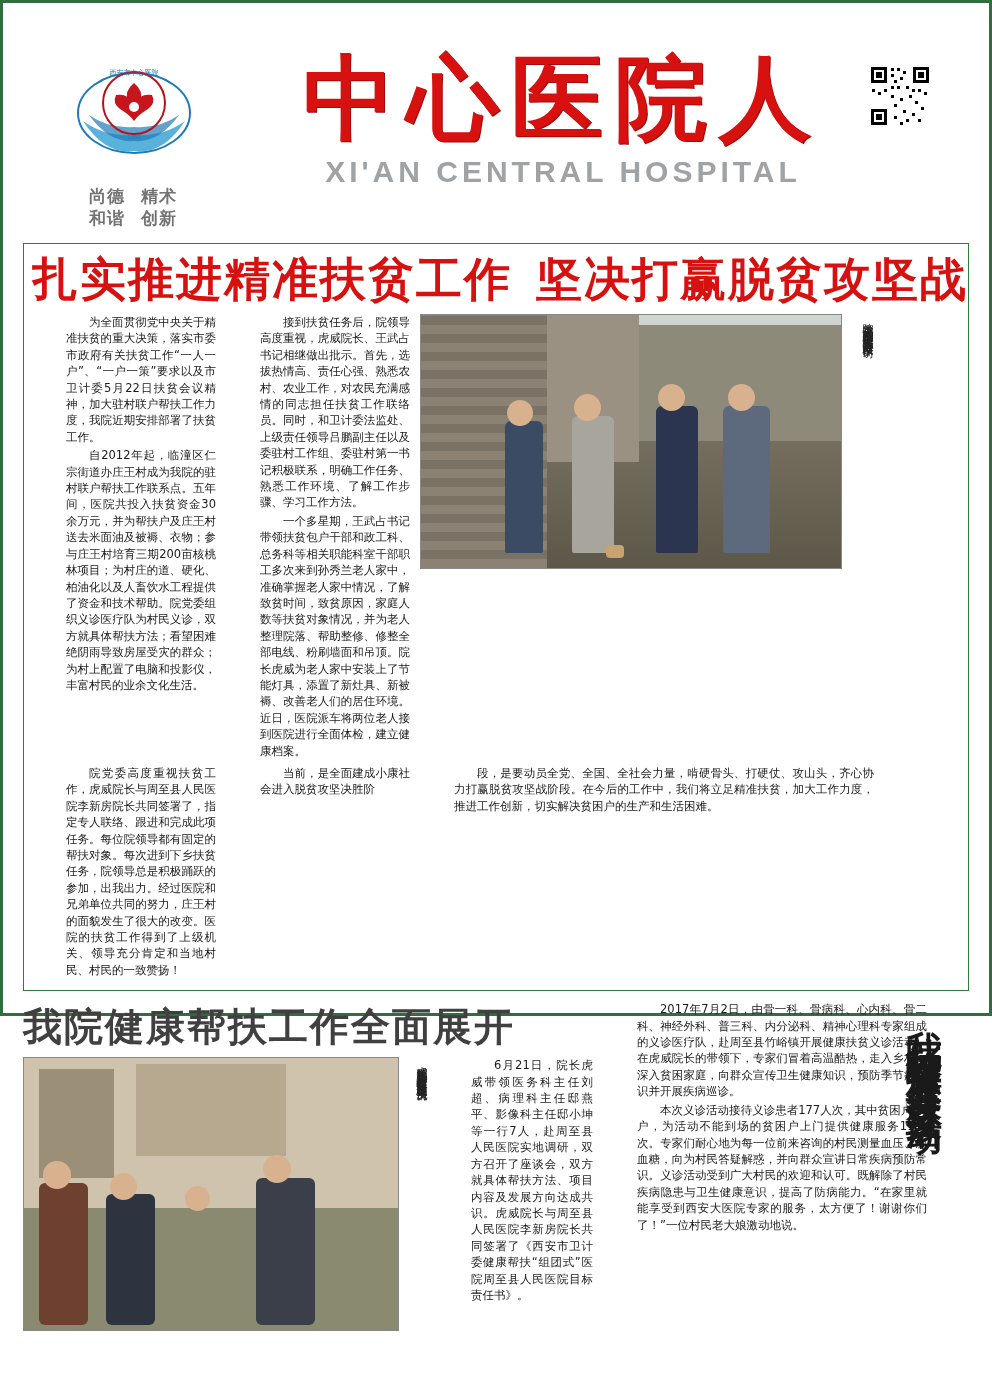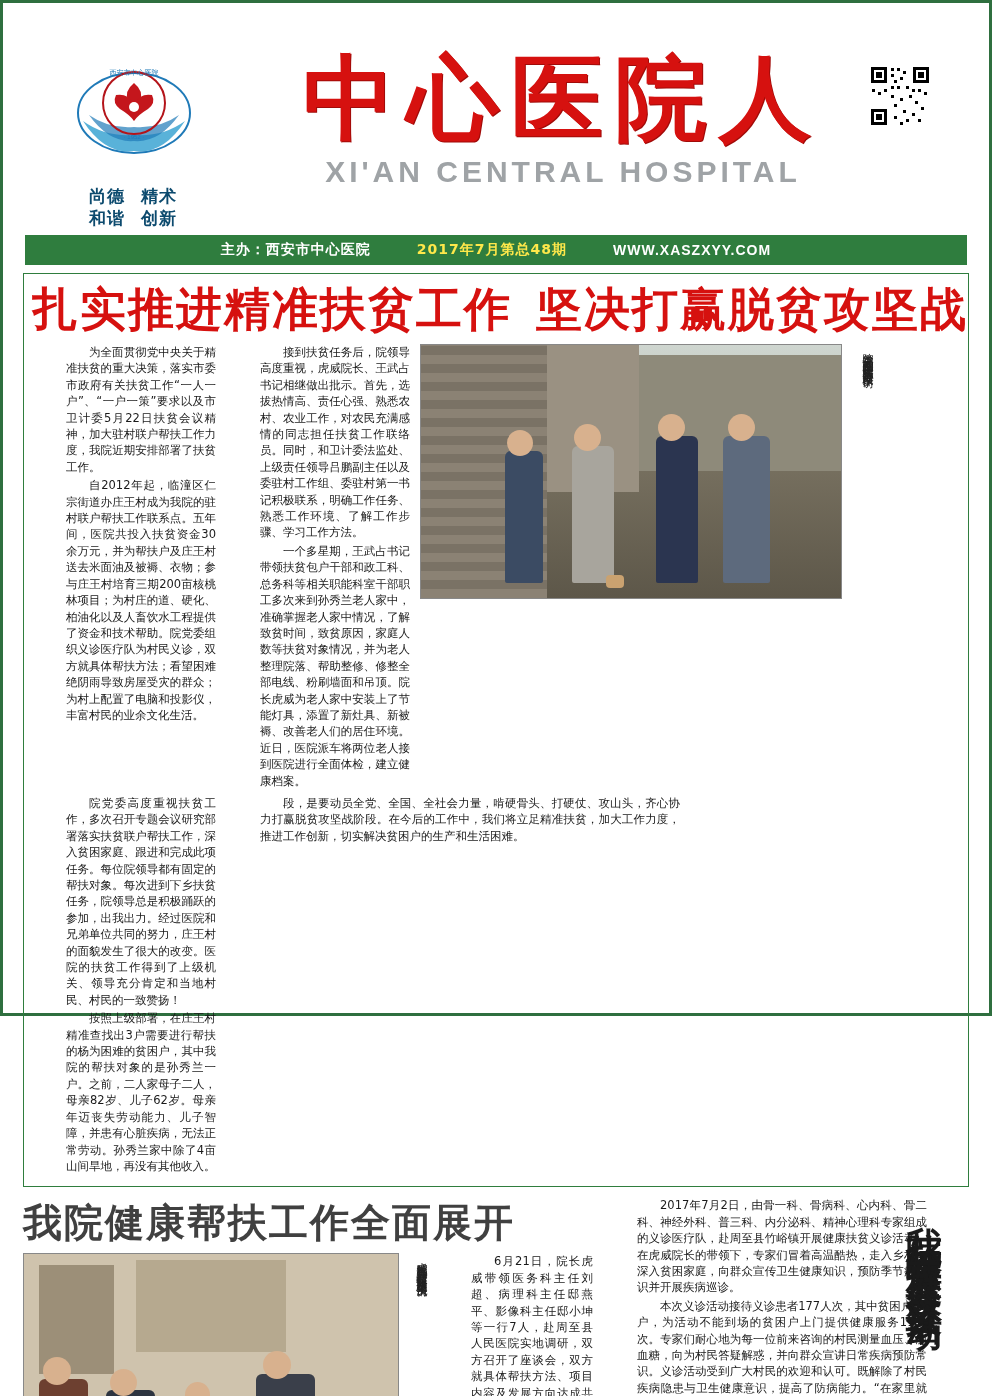--- a/index.html
+++ b/index.html
@@ -26,21 +26,21 @@
   }
   .logo{
     position:absolute;left:72px;top:56px;
     width:118px;height:106px;
   }
   .logo svg{display:block;}
   .motto{
     position:absolute;left:86px;top:182px;
     width:150px;
     font-family:"DejaVu Sans","Liberation Sans",sans-serif;
-    font-size:17px;font-weight:bold;color:#0c4a6e;
+    font-size:17px;font-weight:bold;color:#737373;
     line-height:22px;
     letter-spacing:1px;
     text-align:center;
   }
   .motto .row{display:flex;gap:16px;}
   .title-zone{
     position:absolute;left:250px;top:44px;width:620px;text-align:center;
   }
   .title-zh{
     font-family:"DejaVu Sans","Liberation Sans",sans-serif;
@@ -252,25 +252,20 @@
             <rect x="43" y="48" width="3" height="3"></rect>
             <rect x="49" y="54" width="3" height="3"></rect>
           <rect x="25" y="51" width="3" height="3"></rect>
             <rect x="31" y="57" width="3" height="3"></rect>
             <rect x="37" y="54" width="3" height="3"></rect>
         </g>
       </svg>
     </div>
   </div>
 
-  <div class="greenbar">
-    <span>主办：西安市中心医院</span>
-    <span class="issue">2017年7月第总48期</span>
-    <span class="url">WWW.XASZXYY.COM</span>
-  </div>
 
   <div class="lead-block">
     <div class="lead-head">
       <span>扎实推进精准扶贫工作</span><span class="gap"></span><span>坚决打赢脱贫攻坚战</span>
     </div>
 
     <div class="lead-body">
       <div class="col lead-col">
         <p>为全面贯彻党中央关于精准扶贫的重大决策，落实市委市政府有关扶贫工作“一人一户”、“一户一策”要求以及市卫计委5月22日扶贫会议精神，加大驻村联户帮扶工作力度，我院近期安排部署了扶贫工作。</p>
         <p>自2012年起，临潼区仁宗街道办庄王村成为我院的驻村联户帮扶工作联系点。五年间，医院共投入扶贫资金30余万元，并为帮扶户及庄王村送去米面油及被褥、衣物；参与庄王村培育三期200亩核桃林项目；为村庄的道、硬化、柏油化以及人畜饮水工程提供了资金和技术帮助。院党委组织义诊医疗队为村民义诊，双方就具体帮扶方法；看望困难绝阴雨导致房屋受灾的群众；为村上配置了电脑和投影仪，丰富村民的业余文化生活。</p>
@@ -295,22 +290,24 @@
           <div class="fig" style="left:72%;width:11%;height:58%;background:#5d6a7d;"></div>
           <div class="head" style="left:73%;bottom:62%;width:27px;height:27px;"></div>
           <div class="ph" style="left:44%;bottom:4%;width:18px;height:13px;background:#caa270;border-radius:4px;"></div>
         </div>
       </div>
       <div class="cap-right">院党委书记王武占到临潼区庄王村贫困户孙秀兰家中探访</div>
     </div>
 
     <div class="lead-bottom">
       <div class="col lead-col">
-        <p>院党委高度重视扶贫工作，多次召开专题会议研究部署落实扶贫联户帮扶工作，深入贫困家庭、跟进和完成此项任务。每位院领导都有固定的帮扶对象。每次进到下乡扶贫任务，院领导总是积极踊跃的参加，出我出力。经过医院和兄弟单位共同的努力，庄王村的面貌发生了很大的改变。医院的扶贫工作得到了上级机关、领导充分肯定和当地村民、村民的一致赞扬！</p>
-        <p>按照上级部署，在庄王村精准查找出3户需要进行帮扶的杨为困难的贫困户，其中我院的帮扶对象的是孙秀兰一户。之前，二人家母子二人，母亲82岁、儿子62岁。母亲年迈丧失劳动能力、儿子智障，并患有心脏疾病，无法正常劳动。孙秀兰家中除了4亩山间旱地，再没有其他收入。</p>
+        <p>院党委高度重视扶贫工作，虎威院长与周至县人民医院李新房院长共同签署了，指定专人联络、跟进和完成此项任务。每位院领导都有固定的帮扶对象。每次进到下乡扶贫任务，院领导总是积极踊跃的参加，出我出力。经过医院和兄弟单位共同的努力，庄王村的面貌发生了很大的改变。医院的扶贫工作得到了上级机关、领导充分肯定和当地村民、村民的一致赞扬！</p>
+      </div>
+      <div class="col lead-col">
+        <p>当前，是全面建成小康社会进入脱贫攻坚决胜阶</p>
       </div>
       <div class="col" style="width:420px;">
         <p>段，是要动员全党、全国、全社会力量，啃硬骨头、打硬仗、攻山头，齐心协力打赢脱贫攻坚战阶段。在今后的工作中，我们将立足精准扶贫，加大工作力度，推进工作创新，切实解决贫困户的生产和生活困难。</p>
       </div>
       <div style="width:24px;"></div>
     </div>
   </div>
 
   <div class="mid">
 

